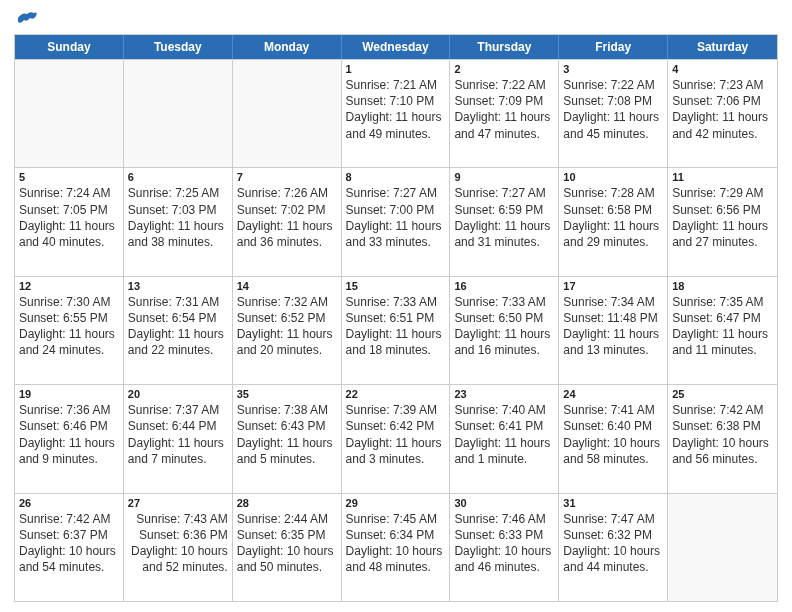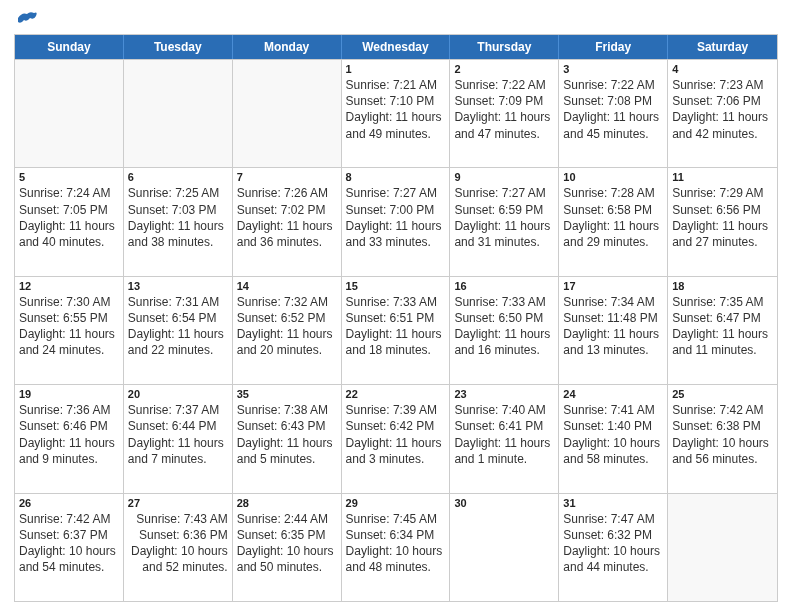--- a/index.html
+++ b/index.html
@@ -285,21 +285,21 @@
           </div>
           <div class="cal-cell">
             <div class="day-num">23</div>
             <div class="cell-info" style="white-space: pre-line;">Sunrise: 7:40 AM
 Sunset: 6:41 PM
 Daylight: 11 hours and 1 minute.</div>
           </div>
           <div class="cal-cell">
             <div class="day-num">24</div>
             <div class="cell-info" style="white-space: pre-line;">Sunrise: 7:41 AM
-Sunset: 1:40 PM
+Sunset: 6:40 PM
 Daylight: 10 hours and 58 minutes.</div>
           </div>
           <div class="cal-cell">
             <div class="day-num">25</div>
             <div class="cell-info" style="white-space: pre-line;">Sunrise: 7:42 AM
 Sunset: 6:38 PM
 Daylight: 10 hours and 56 minutes.</div>
           </div>
         </div>
         <div class="cal-row">
@@ -322,20 +322,23 @@
 Daylight: 10 hours and 50 minutes.</div>
           </div>
           <div class="cal-cell">
             <div class="day-num">29</div>
             <div class="cell-info" style="white-space: pre-line;">Sunrise: 7:45 AM
 Sunset: 6:34 PM
 Daylight: 10 hours and 48 minutes.</div>
           </div>
           <div class="cal-cell">
             <div class="day-num">30</div>
+            <div class="cell-info" style="white-space: pre-line;">Sunrise: 7:46 AM
+Sunset: 6:33 PM
+Daylight: 10 hours and 46 minutes.</div>
           </div>
           <div class="cal-cell">
             <div class="day-num">31</div>
             <div class="cell-info" style="white-space: pre-line;">Sunrise: 7:47 AM
 Sunset: 6:32 PM
 Daylight: 10 hours and 44 minutes.</div>
           </div>
           <div class="cal-cell empty"></div>
         </div>
       </div>

